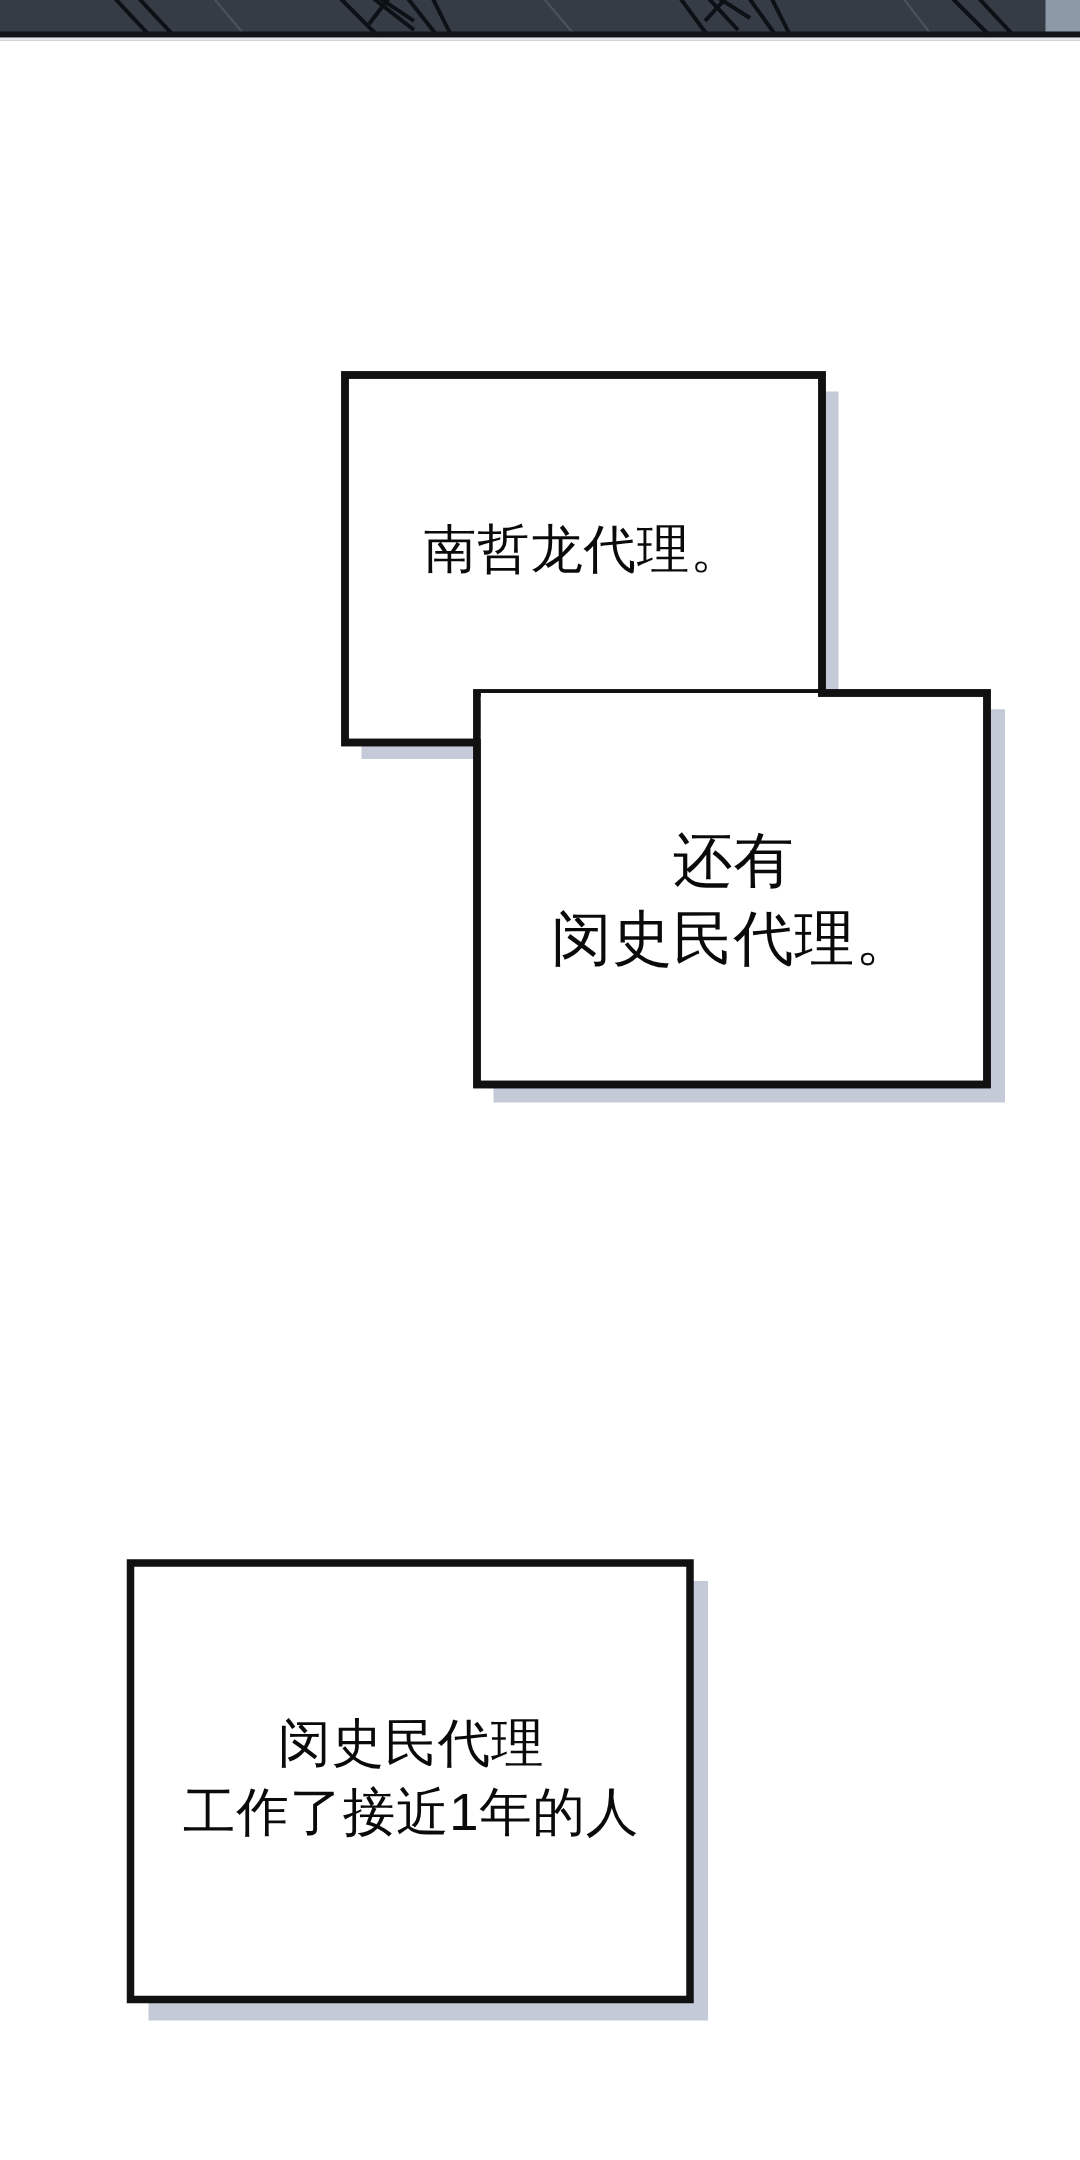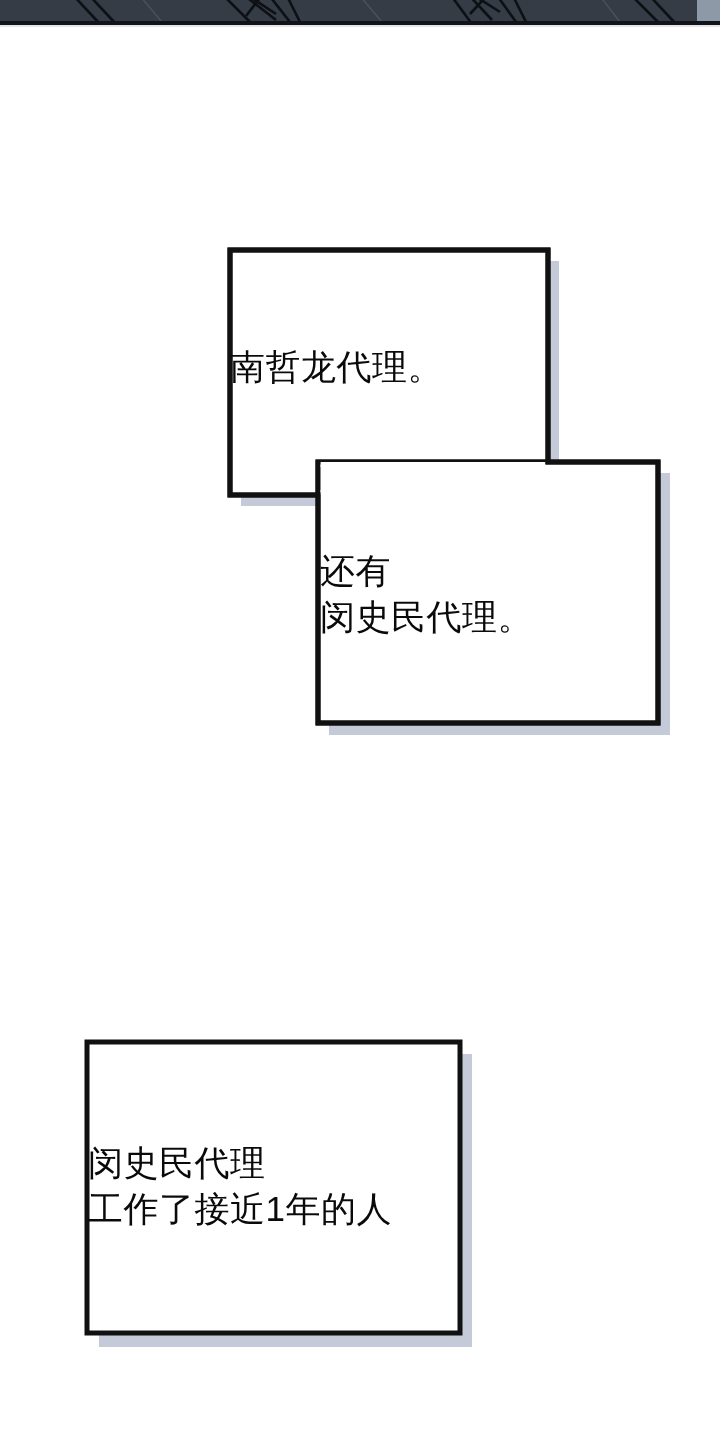--- a/index.html
+++ b/index.html
@@ -67,38 +67,38 @@
     top: 0;
     width: 720px;
     height: 1440px;
     pointer-events: none;
   }
   .bubble-layer svg { display: block; }
 
   .bubble-text {
     position: absolute;
     color: #0a0a0a;
-    text-align: left;
+    text-align: center;
     line-height: 1.30;
     white-space: pre-line;
     font-weight: 500;
     letter-spacing: 0.5px;
   }
 
   #bubble-1-text {
     left: 230px;
     top: 344px;
     width: 318px;
     font-size: 35px;
   }
   #bubble-2-text {
     left: 320px;
     top: 548px;
     width: 338px;
-    font-size: 35px;
+    font-size: 40px;
   }
   #bubble-3-text {
     left: 88px;
     top: 1140px;
     width: 372px;
     font-size: 35px;
   }
 </style>
 </head>
 <body>

